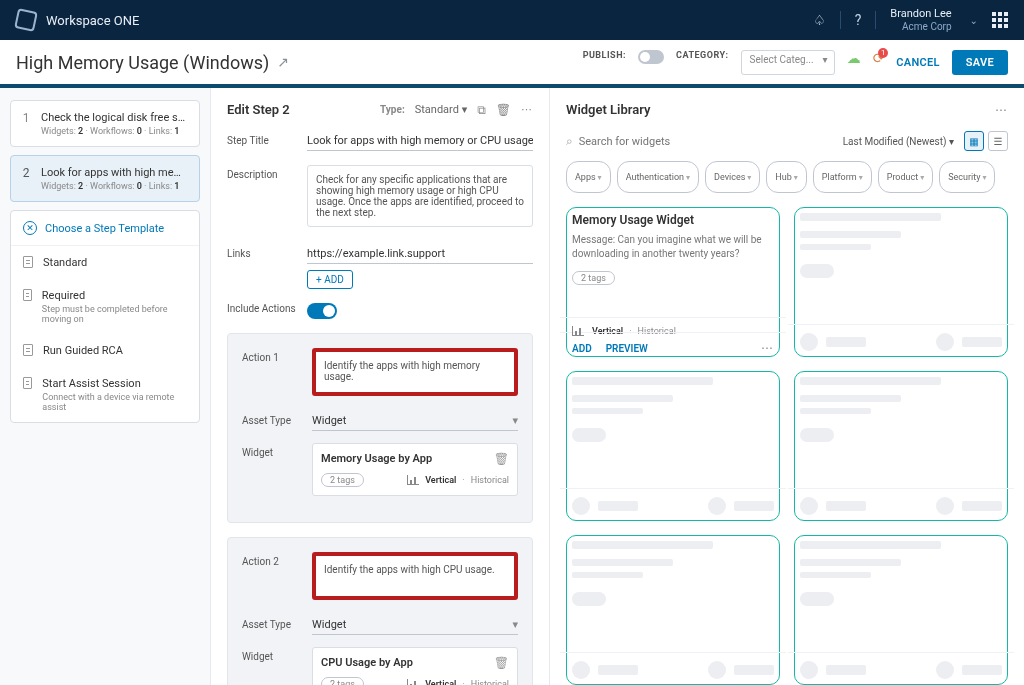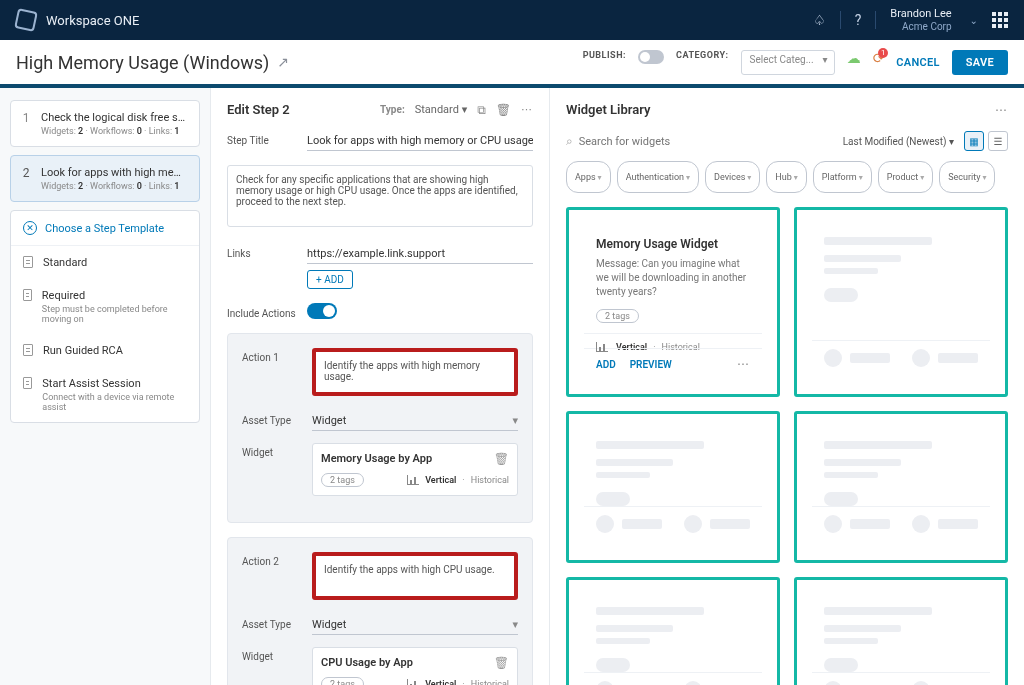--- a/index.html
+++ b/index.html
@@ -87,21 +87,21 @@
 .search-ico{color:#aaa;font-size:12px}
 .search-inp{border:none;font-size:11px;color:#888;flex:1;background:transparent}
 .sort-sel{font-size:10px;color:#555;cursor:pointer}
 .view-toggles{display:flex;gap:4px}
 .view-btn{width:20px;height:20px;border:1px solid #c0c6d0;border-radius:3px;display:flex;align-items:center;justify-content:center;cursor:pointer;font-size:10px;color:#666}
 .view-btn.active{background:#e9f1f8;border-color:#0079b8;color:#0079b8}
 .filter-row{display:flex;gap:6px;flex-wrap:wrap;margin-bottom:14px}
 .filter-pill{border:1px solid #c0c6d0;border-radius:12px;padding:10px 8px;font-size:9px;color:#666;cursor:pointer;background:#fff}
 .filter-pill::after{content:" ▾";color:#aaa;font-size:8px}
 .card-grid{display:grid;grid-template-columns:1fr 1fr;gap:14px}
-.lib-card{border:3px solid #14b8a6;border-radius:3px;background:#fff;padding:27px;min-height:150px;display:flex;flex-direction:column}
+.lib-card{border:1px solid #14b8a6;border-radius:10px;background:#fff;padding:5px;min-height:150px;display:flex;flex-direction:column}
 .card-title{font-size:12px;font-weight:600;color:#333;margin-bottom:6px}
 .card-msg{font-size:10px;color:#777;line-height:1.4;margin-bottom:10px}
 .card-tag{align-self:flex-start;border:1px solid #c0c6d0;border-radius:10px;padding:1px 8px;font-size:9px;color:#888;margin-bottom:auto}
 .card-foot{border-top:1px solid #eef1f5;margin:10px -12px -12px;padding:8px 12px;display:flex;align-items:center;gap:8px;font-size:9px}
 .card-foot-type{color:#888;display:flex;align-items:center;gap:6px;flex:1}
 .card-foot-type b{color:#333;font-weight:600}
 .card-actions{border-top:1px solid #eef1f5;margin:0 -12px -12px;padding:8px 12px;display:flex;align-items:center;justify-content:space-between}
 .card-act-links{display:flex;gap:14px}
 .card-act-link{color:#0079b8;font-size:10px;font-weight:600;cursor:pointer}
 .card-act-dots{color:#888;cursor:pointer;letter-spacing:1px}
@@ -234,30 +234,31 @@
         <span class="mid-ico">🗑</span>
         <span class="mid-dots">⋯</span>
       </div>
     </div>
 
     <div class="form-row">
       <div class="form-lbl">Step Title</div>
       <div class="form-val"><input class="u-input" value="Look for apps with high memory or CPU usage" style=""></div>
     </div>
     <div class="form-row">
+      <div class="form-lbl">Description</div>
       <div class="form-val"><textarea class="u-textarea" rows="4" style="">Check for any specific applications that are showing high memory usage or high CPU usage. Once the apps are identified, proceed to the next step.</textarea></div>
     </div>
     <div class="form-row">
       <div class="form-lbl">Links</div>
       <div class="form-val">
         <input class="u-input" value="https://example.link.support" style="">
         <button class="btn-add-sm">ADD</button>
       </div>
     </div>
-    <div class="form-row" style="align-items:flex-end">
+    <div class="form-row" style="align-items:flex-start">
       <div class="form-lbl" style="padding-top:0">Include Actions</div>
       <div class="toggle-on"></div>
     </div>
 
     <div class="action-block">
       <div class="act-row">
         <div class="act-lbl">Action 1</div>
         <div class="act-val"><textarea class="act-textarea" style="">Identify the apps with high memory usage.</textarea></div>
       </div>
       <div class="act-row">

